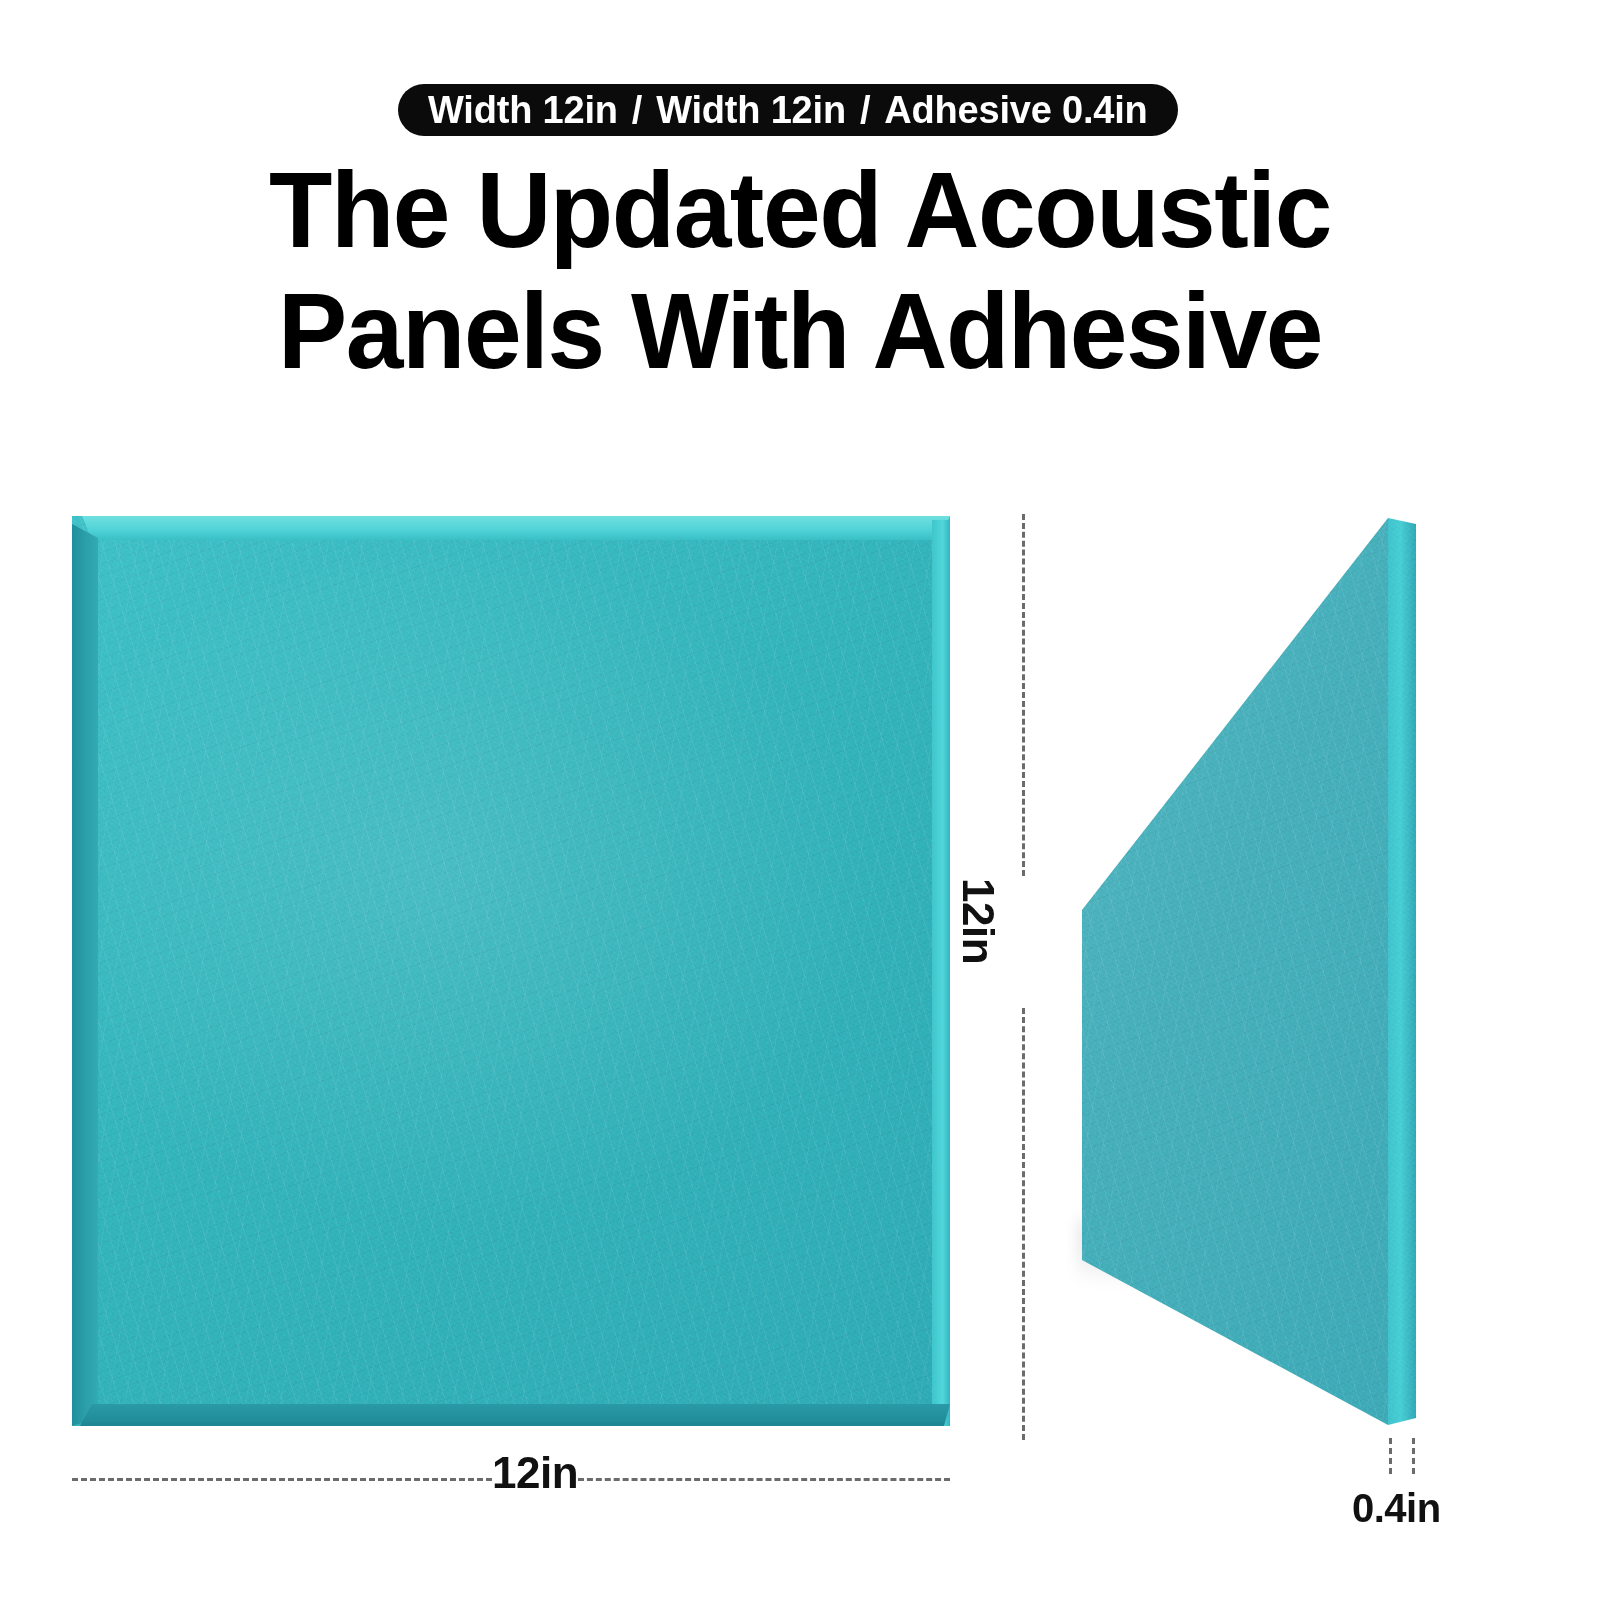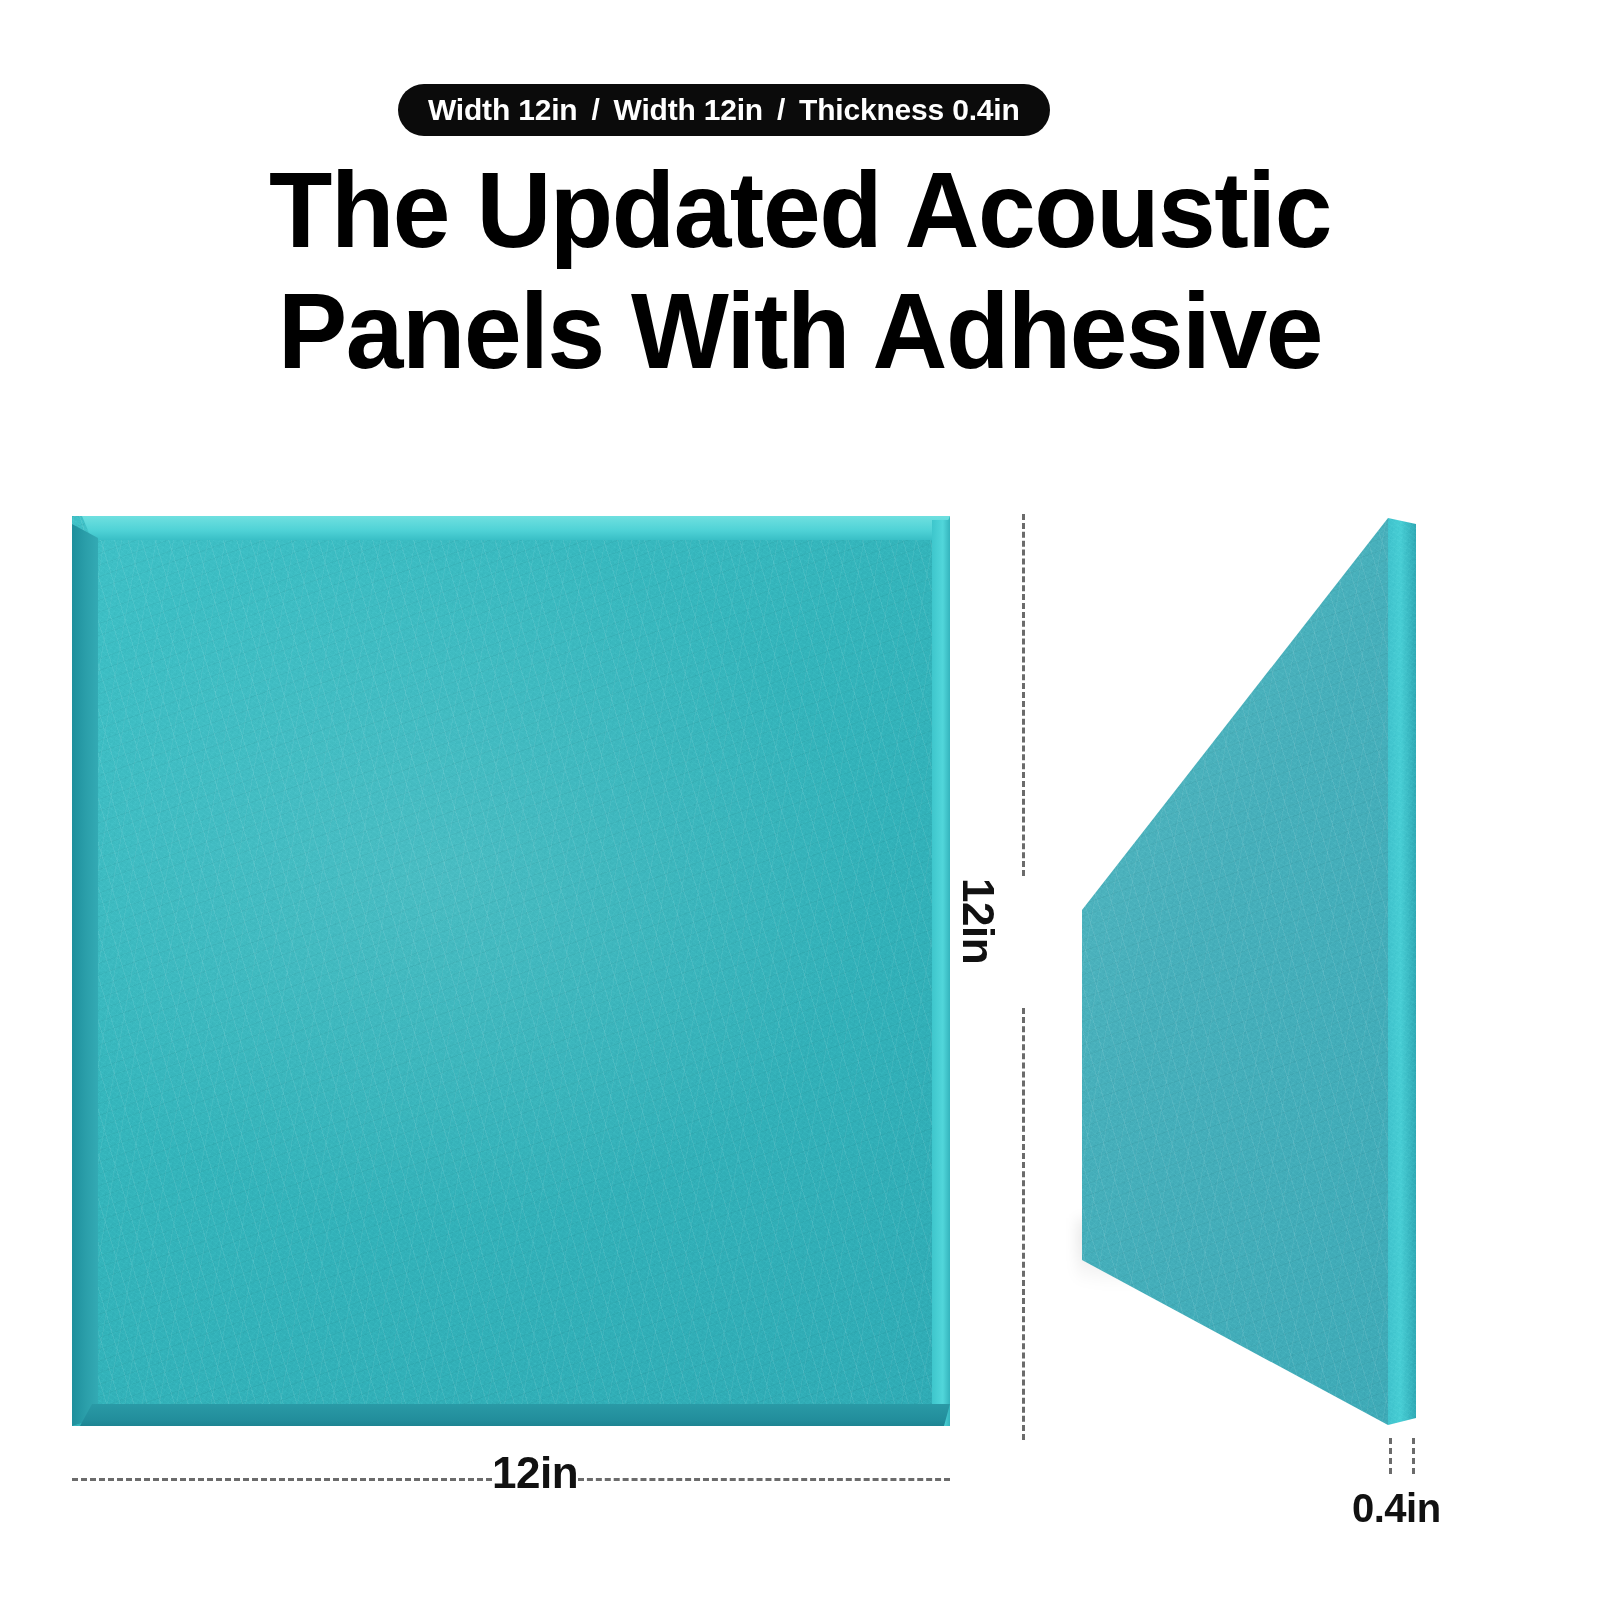--- a/index.html
+++ b/index.html
@@ -24,21 +24,21 @@
     height: 52px;
     padding: 0 30px;
     border-radius: 26px;
     background: #0b0b0b;
     color: #ffffff;
     display: flex;
     align-items: center;
     justify-content: center;
     gap: 0;
     white-space: nowrap;
-    font-size: 30px;
+    font-size: 38px;
     font-weight: 700;
     letter-spacing: -0.2px;
     font-family: "Liberation Sans", sans-serif;
   }
   #spec-badge .sep {
     padding: 0 14px;
     font-weight: 700;
   }
 
   
@@ -238,21 +238,21 @@
   }
 </style>
 </head>
 <body>
 
 <div id="spec-badge">
   <span>Width 12in</span>
   <span class="sep">/</span>
   <span>Width 12in</span>
   <span class="sep">/</span>
-  <span>Thickness 0.4in</span>
+  <span>Adhesive 0.4in</span>
 </div>
 
 <div id="headline">
   <span class="line">The Updated Acoustic</span>
   <span class="line">Panels With Adhesive</span>
 </div>
 
 <div id="stage">
 
   <div class="front-panel">

